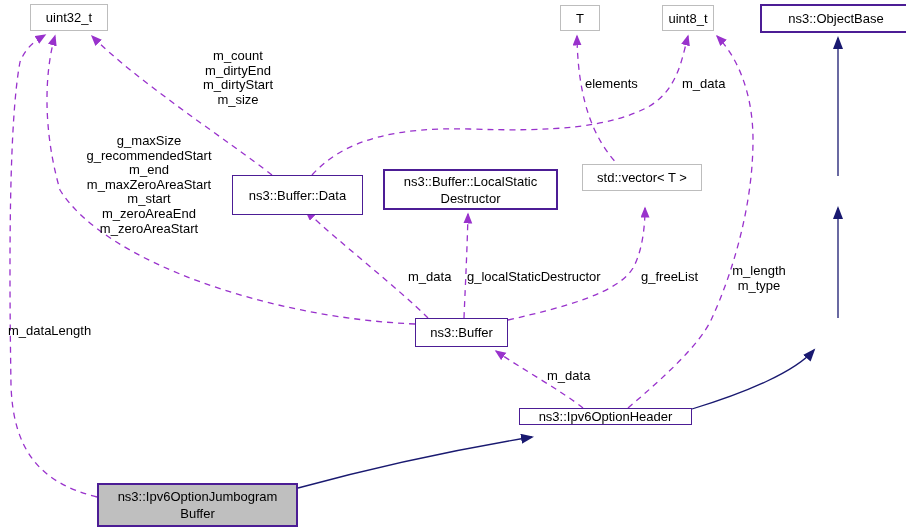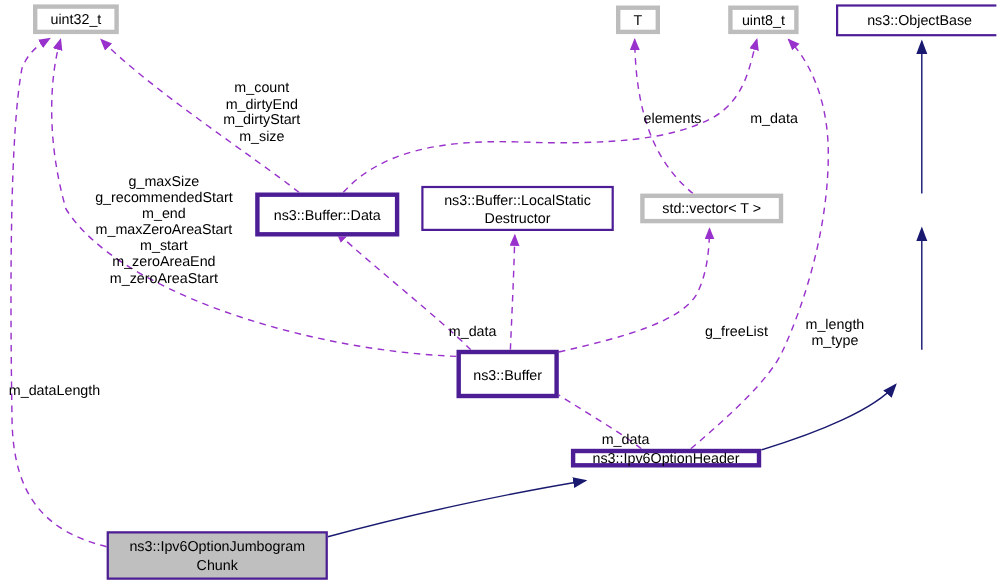--- a/index.html
+++ b/index.html
@@ -3,31 +3,31 @@
 <meta charset="utf-8">
 <style>
   html,body{margin:0;padding:0;background:#ffffff;}
   .diagram{
     position:relative;width:906px;height:531px;overflow:hidden;
     font-family:"Liberation Sans","DejaVu Sans",sans-serif;
     background:#ffffff;color:#000;
   }
   .edges{position:absolute;left:0;top:0;}
   .node{
-    position:absolute;background:#ffffff;border:4px solid #4c1d95;
+    position:absolute;background:#ffffff;border:1px solid #4c1d95;
     display:flex;align-items:center;justify-content:center;
     text-align:center;font-size:13px;line-height:17px;
     white-space:pre-line;box-sizing:border-box;
   }
   .node.ext{border-color:#bdbdbd;}
   .node.root{border-width:2px;}
   .node.hl{background:#bfbfbf;border-width:2px;}
   .edge-label{
     position:absolute;font-size:13px;line-height:14.6px;
-    white-space:pre-line;color:#000;margin-top:24px;
+    white-space:pre-line;color:#000;
   }
   .edge-label.center{transform:translateX(-50%);text-align:center;}
 </style>
 </head>
 <body>
 
 <div class="diagram">
 
   <svg class="edges" width="906" height="531" viewBox="0 0 906 531">
     <defs>
@@ -61,54 +61,54 @@
   </svg>
 
   <div class="node ext" style="left:30px;top:4px;width:78px;height:27px">
     <span>uint32_t</span>
   </div>
 
   <div class="node ext" style="left:560px;top:5px;width:40px;height:26px">
     <span>T</span>
   </div>
 
-  <div class="node ext" style="left:662px;top:5px;width:64px;height:26px">
+  <div class="node ext" style="left:662px;top:5px;width:52px;height:26px">
     <span>uint8_t</span>
   </div>
 
   <div class="node root" style="left:760px;top:4px;width:152px;height:29px">
     <span>ns3::ObjectBase</span>
   </div>
 
   <div class="node" style="left:232px;top:175px;width:131px;height:40px">
     <span>ns3::Buffer::Data</span>
   </div>
 
   <div class="node root" style="left:383px;top:169px;width:175px;height:41px">
     <span>ns3::Buffer::LocalStatic
 Destructor</span>
   </div>
 
-  <div class="node ext" style="left:582px;top:176px;width:130px;height:27px">
+  <div class="node ext" style="left:582px;top:164px;width:120px;height:27px">
     <span>std::vector&lt; T &gt;</span>
   </div>
 
 
 
-  <div class="node" style="left:415px;top:318px;width:93px;height:44px">
+  <div class="node" style="left:415px;top:318px;width:93px;height:29px">
     <span>ns3::Buffer</span>
   </div>
 
   <div class="node" style="left:519px;top:408px;width:173px;height:17px">
     <span>ns3::Ipv6OptionHeader</span>
   </div>
 
   <div class="node hl" style="left:97px;top:483px;width:201px;height:44px">
     <span>ns3::Ipv6OptionJumbogram
-Chunk</span>
+Buffer</span>
   </div>
 
   <div class="edge-label center" style="left:238px;top:49px">m_count
 m_dirtyEnd
 m_dirtyStart
 m_size</div>
 
   <div class="edge-label center" style="left:149px;top:134px">g_maxSize
 g_recommendedStart
 m_end
@@ -121,18 +121,19 @@
 
   <div class="edge-label" style="left:585px;top:77px">elements</div>
 
   <div class="edge-label" style="left:682px;top:77px">m_data</div>
 
   <div class="edge-label center" style="left:759px;top:264px">m_length
 m_type</div>
 
   <div class="edge-label" style="left:408px;top:270px">m_data</div>
 
+  <div class="edge-label" style="left:467px;top:270px">g_localStaticDestructor</div>
 
   <div class="edge-label" style="left:641px;top:270px">g_freeList</div>
 
   <div class="edge-label" style="left:547px;top:369px">m_data</div>
 
 </div>
 
 </body></html>

